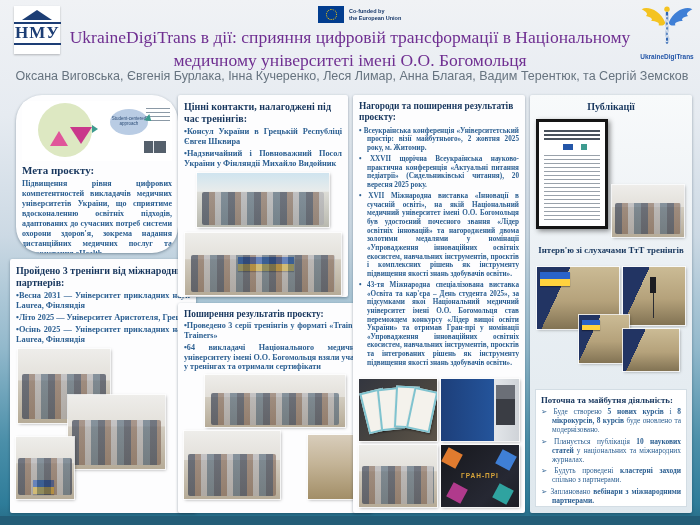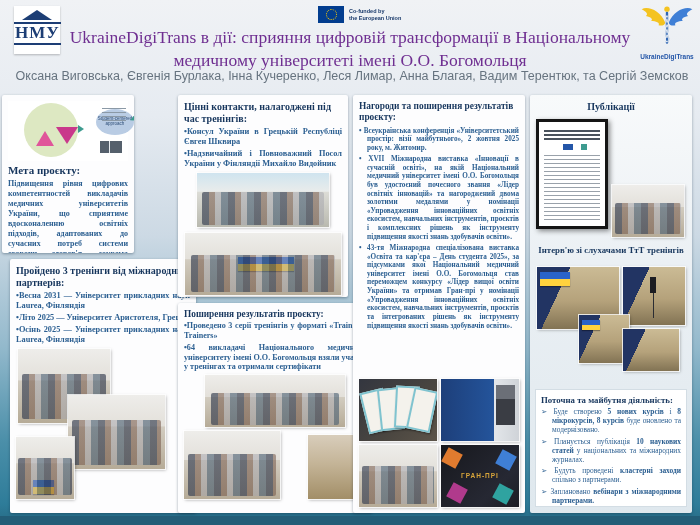--- a/index.html
+++ b/index.html
@@ -101,21 +101,21 @@
     </svg>
     <div class="udt-label">UkraineDigiTrans</div>
   </div>
 
   <div class="title">
     <div>UkraineDigiTrans в дії: сприяння цифровій трансформації в Національному</div>
     <div>медичному університеті імені О.О. Богомольця</div>
   </div>
   <div class="authors">Оксана Виговська, Євгенія Бурлака, Інна Кучеренко, Леся Лимар, Анна Благая, Вадим Терентюк, та Сергій Земсков</div>
 
-  <div class="card" style="left:2px;top:95px;width:132px;height:158px;">
+  <div class="card" style="left:16px;top:95px;width:162px;height:158px;border-radius:26px;">
     <div class="diagram">
       <div class="dg-circle"></div>
       <div class="dg-tri1"></div>
       <div class="dg-tri2"></div>
       <div class="dg-ellipse">Student-centered approach</div>
       <div class="dg-lines">
           <i></i>
           <i></i>
           <i></i>
           <i></i>
@@ -166,20 +166,21 @@
     <div style="position:relative;height:70px;margin-top:4px;">
       <div class="photo ph-room crowd" style="left:0;top:0;width:96px;height:68px;"></div>
       <div class="photo ph-warm" style="right:0;top:4px;width:58px;height:64px;"></div>
     </div>
   </div>
 
   <div class="card" style="left:353px;top:95px;width:172px;height:418px;">
     <div class="h h95">Нагороди та поширення результатів проєкту:</div>
     <div class="list awards-list" style="margin-top:3px;height:246px;overflow:hidden;">
         <div class="li">Всеукраїнська конференція «Університетський простір: візії майбутнього», 2 жовтня 2025 року, м. Житомир.</div>
+        <div class="li">XXVII щорічна Всеукраїнська науково-практична конференція «Актуальні питання педіатрії» (Сидельниківські читання), 20 вересня 2025 року.</div>
         <div class="li">XVII Міжнародна виставка «Інновації в сучасній освіті», на якій Національний медичний університет імені О.О. Богомольця був удостоєний почесного звання «Лідер освітніх інновацій» та нагороджений двома золотими медалями у номінації «Упровадження інноваційних освітніх екосистем, навчальних інструментів, проєктів і комплексних рішень як інструменту підвищення якості знань здобувачів освіти».</div>
         <div class="li">43-тя Міжнародна спеціалізована виставка «Освіта та кар'єра – День студента 2025», за підсумками якої Національний медичний університет імені О.О. Богомольця став переможцем конкурсу «Лідер вищої освіти України» та отримав Гран-прі у номінації «Упровадження інноваційних освітніх екосистем, навчальних інструментів, проєктів та інтегрованих рішень як інструменту підвищення якості знань здобувачів освіти».</div>
       </div>
     <div style="position:absolute;left:6px;right:6px;bottom:6px;height:128px;display:grid;grid-template-columns:1fr 1fr;grid-template-rows:1fr 1fr;gap:4px;">
       <div class="photo ph-dark" style="position:relative;">
         <span class="cert" style="left:6%;top:18%;transform:rotate(-14deg);"></span>
         <span class="cert" style="left:26%;top:14%;transform:rotate(-6deg);"></span>
         <span class="cert" style="left:46%;top:12%;transform:rotate(3deg);"></span>
         <span class="cert" style="left:66%;top:16%;transform:rotate(12deg);"></span>
       </div>

